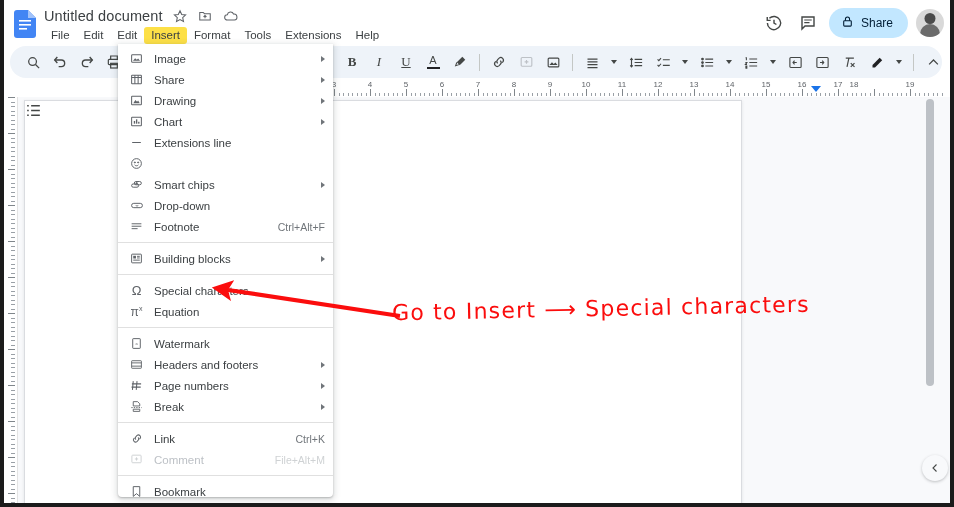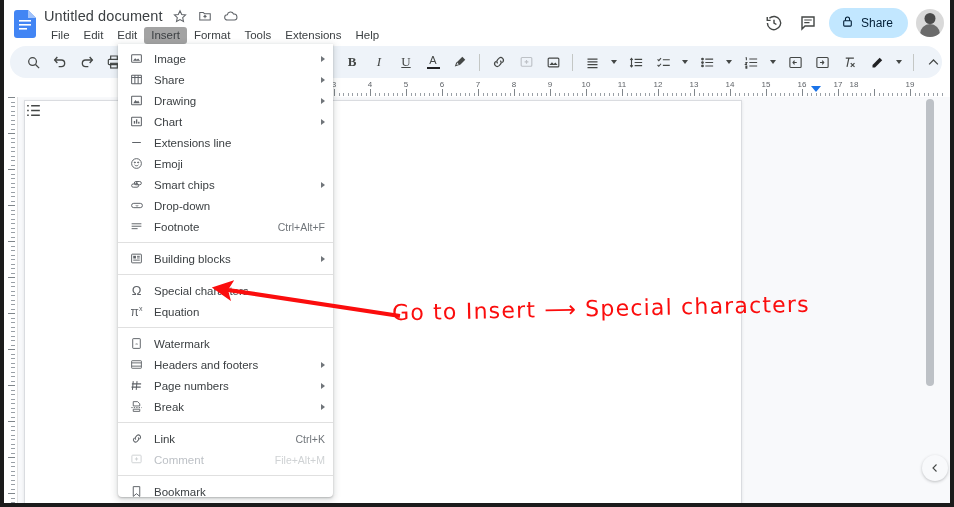--- a/index.html
+++ b/index.html
@@ -52,21 +52,21 @@
     position: absolute; left: 40px; top: 25px;
     display: flex; align-items: flex-start; gap: 0px;
   }
   .menu-item {
     font-size: 11.5px; color: #3c4043;
     padding: 2px 7px 3px 7px;
     border-radius: 3px;
     white-space: nowrap;
     cursor: default;
   }
-  .menu-item.active { background: #a3a3a3; }
+  .menu-item.active { background: #fde047; }
 
   
   .hdr-right {
     position: absolute; right: 6px; top: 6px;
     display: flex; align-items: center; gap: 4px;
   }
   .hdr-icon-btn {
     width: 30px; height: 30px; border-radius: 50%;
     display: flex; align-items: center; justify-content: center;
     color: #444746;
@@ -844,21 +844,20 @@
       </div>
       <div class="mrow">
         <span class="micon">
           <svg width="13" height="13" viewBox="0 0 24 24" fill="none" stroke="currentColor" stroke-width="1.8">
             <circle cx="12" cy="12" r="9"></circle>
             <circle cx="9" cy="10" r="1" fill="currentColor"></circle>
             <circle cx="15" cy="10" r="1" fill="currentColor"></circle>
             <path d="M8.5 14.5a4.5 4.5 0 0 0 7 0"></path>
           </svg>
         </span>
-        <span class="mlabel">Emoji</span>
       </div>
       <div class="mrow">
         <span class="micon">
           <svg width="14" height="13" viewBox="0 0 24 24" fill="none" stroke="currentColor" stroke-width="1.8">
             <rect x="2" y="11" width="13" height="6" rx="3"></rect>
             <rect x="7" y="6.5" width="13" height="6" rx="3"></rect>
             <circle cx="11.5" cy="9.5" r="1.2" fill="currentColor"></circle>
           </svg>
         </span>
         <span class="mlabel">Smart chips</span>

